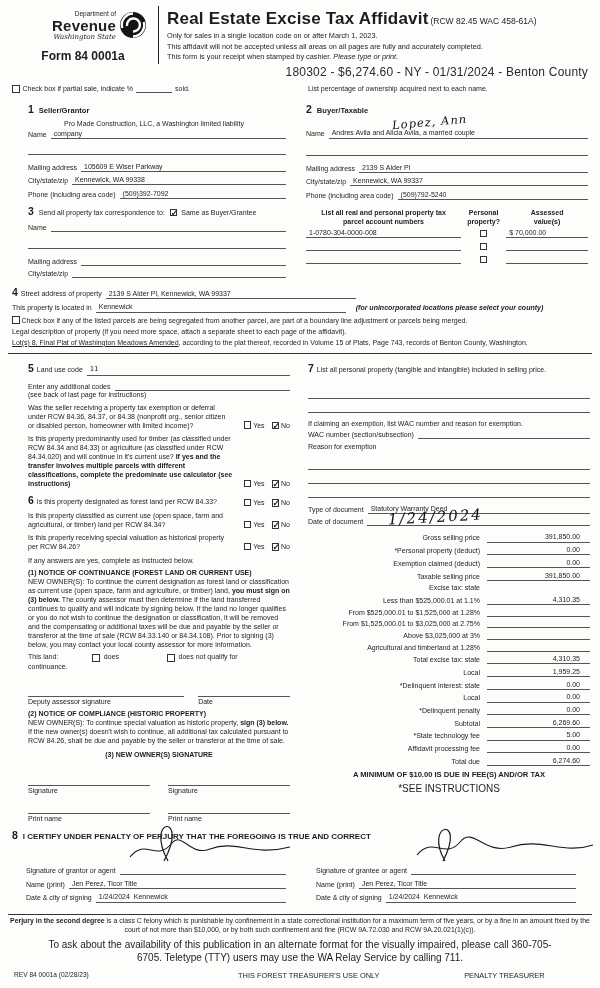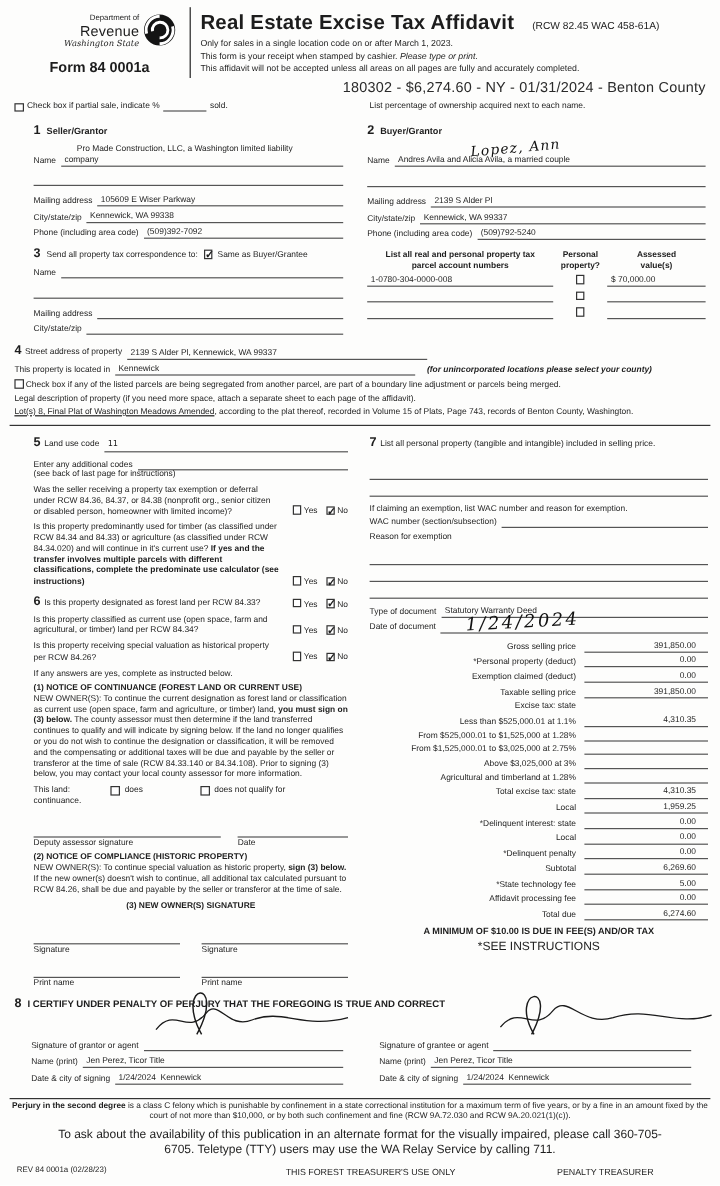--- a/index.html
+++ b/index.html
@@ -6,25 +6,25 @@
   html,body { background:#ffffff; }
   body { width:600px; font-family:"Liberation Sans", sans-serif; color:#1d1d1d; }
   .page { width:600px; height:988px; background:#fdfdfc; position:relative; padding:6px 8px 0 8px; overflow:hidden; font-size:7px; line-height:1.3; }
 
   
   .header-top { display:flex; }
   .logo-col { width:150px; padding-top:4px; }
   .logo-block { display:flex; align-items:center; justify-content:flex-end; gap:2px; padding-right:10px; }
   .logo-text { text-align:right; }
   .dept-prefix { font-size:6.5px; }
-  .dept-name { font-size:12px; font-weight:normal; letter-spacing:0.2px; line-height:1; }
+  .dept-name { font-size:15px; font-weight:bold; letter-spacing:0.2px; line-height:1; }
   .dept-region { font-size:7px; font-style:italic; font-family:"DejaVu Serif", serif; }
   .form-number { font-size:12px; font-weight:bold; text-align:center; margin-top:6px; }
   .title-col { flex:1; border-left:1.6px solid #222; padding-left:8px; padding-top:2px; }
-  .title-row { display:flex; align-items:baseline; gap:15px; }
+  .title-row { display:flex; align-items:baseline; gap:2px; }
   .main-title { font-size:17px; font-weight:bold; letter-spacing:0.2px; }
   .title-ref { font-size:8.5px; }
   .hdr-note { font-size:7.3px; margin-top:1px; }
   .stamp-line { font-size:12px; color:#2a2a2a; text-align:right; padding-right:4px; margin-top:1px; letter-spacing:0.2px; }
   .partial-row { display:flex; margin-top:3px; }
   .partial-left { width:50%; padding-left:4px; display:flex; align-items:flex-end; gap:3px; }
   .partial-right { width:50%; padding-left:8px; }
 
   
   .secnum { font-weight:bold; font-size:10.5px; margin-right:3px; }
@@ -139,25 +139,25 @@
         </span>
       </div>
       <div class="form-number">Form 84 0001a</div>
     </div>
     <div class="title-col">
       <div class="title-row">
         <span class="main-title">Real Estate Excise Tax Affidavit</span>
         <span class="title-ref">(RCW 82.45 WAC 458-61A)</span>
       </div>
       <div class="hdr-note">Only for sales in a single location code on or after March 1, 2023.</div>
+      <div class="hdr-note">This affidavit will not be accepted unless all areas on all pages are fully and accurately completed.</div>
       <div class="hdr-note">
         <span>This form is your receipt when stamped by cashier.</span>
         <span class="ital">Please type or print.</span>
       </div>
-      <div class="hdr-note">This affidavit will not be accepted unless all areas on all pages are fully and accurately completed.</div>
     </div>
   </div>
 
   <div class="stamp-line">180302 - $6,274.60 - NY - 01/31/2024 - Benton County</div>
 
   <div class="partial-row">
     <div class="partial-left">
       <span class="cb"></span>
       <span>Check box if partial sale, indicate %</span>
       <span class="line" style="flex:0 0 36px;"></span>
@@ -212,21 +212,21 @@
       </div>
       <div class="fld">
         <span class="lab">City/state/zip</span>
         <span class="line"></span>
       </div>
     </div>
 
     <div class="col-r">
       <div>
         <span class="secnum">2</span>
-        <span class="sechead">Buyer/Grantor</span>
+        <span class="sechead">Buyer/Taxable</span>
       </div>
       <div class="buyer-name-wrap" style="margin-top:12px;">
         <span class="handwrite lopez-note">Lopez, Ann</span>
         <div class="fld">
           <span class="lab">Name</span>
           <span class="line">Andres Avila and Alicia Avila, a married couple</span>
         </div>
       </div>
       <div class="fld" style="margin-top:8px;">
           <span class="line"></span>

